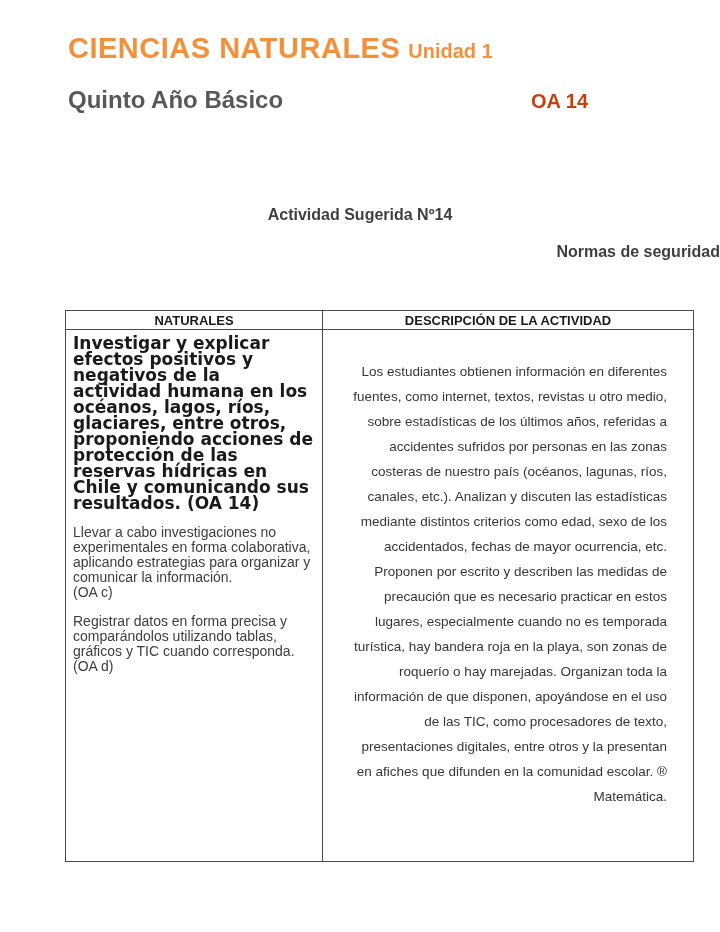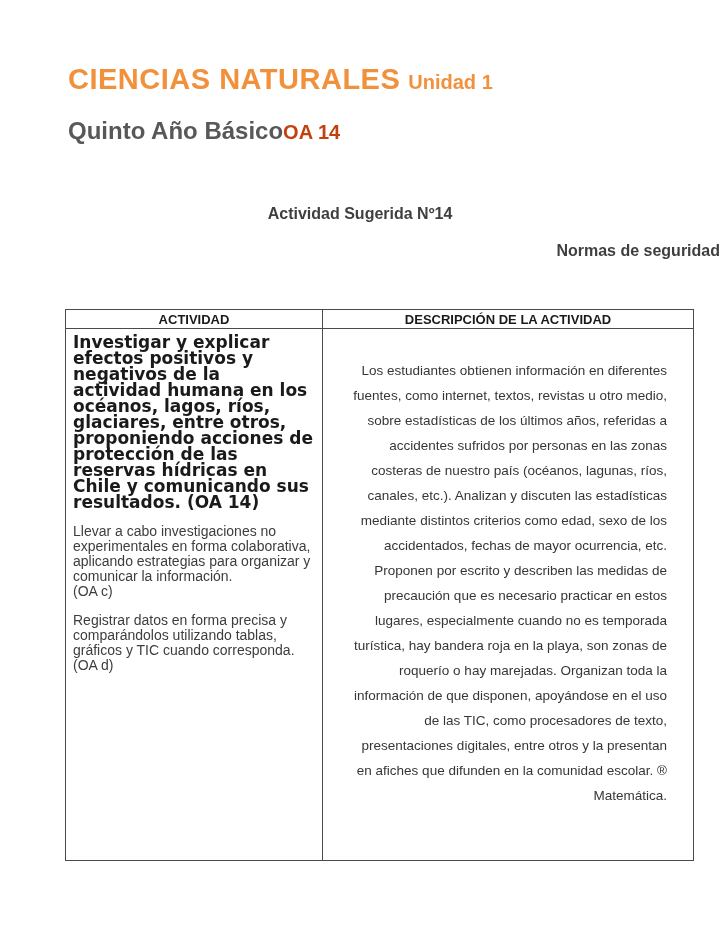--- a/index.html
+++ b/index.html
@@ -7,21 +7,21 @@
     padding: 0;
     background: #ffffff;
   }
   .page {
     position: relative;
     width: 720px;
     height: 932px;
     background: #ffffff;
     font-family: "Liberation Sans", sans-serif;
     box-sizing: border-box;
-    padding-top: 63px;
+    padding-top: 32px;
     overflow: hidden;
   }
   .content {
     width: 598px;
     margin-left: 65px;
   }
   
   .doc-header {
     padding-left: 3px;
   }
@@ -37,36 +37,37 @@
   }
   .unit-label {
     font-size: 20px;
     font-weight: bold;
     color: #F2913C;
     margin-left: 8px;
   }
   .grade-line {
     margin-top: 17px;
     display: flex;
+    justify-content: space-between;
     align-items: baseline;
     width: 520px;
   }
   .grade-label {
     font-size: 24px;
     font-weight: bold;
     color: #58585A;
   }
   .oa-label {
     font-size: 20px;
     font-weight: bold;
     color: #c2410c;
   }
   
   .activity-block {
-    margin-top: 60px;
+    margin-top: 92px;
     text-align: center;
     color: #3F3F3F;
   }
   .activity-title {
     font-size: 16px;
     font-weight: bold;
   }
   .activity-subtitle {
     font-size: 16px;
     font-weight: bold;
@@ -147,21 +148,21 @@
   </div>
 
   <div class="activity-block">
     <div class="activity-title">Actividad Sugerida Nº14</div>
     <div class="activity-subtitle">Normas de seguridad</div>
   </div>
 
   <table class="activity-table">
     <thead>
       <tr>
-        <th class="col-objectives">ACTIVIDAD</th>
+        <th class="col-objectives">NATURALES</th>
         <th class="col-description">DESCRIPCIÓN DE LA ACTIVIDAD</th>
       </tr>
     </thead>
     <tbody>
       <tr>
         <td class="cell-objectives">
           <p class="objectives-main">Investigar y explicar efectos positivos y negativos de la actividad humana en los océanos, lagos, ríos, glaciares, entre otros, proponiendo acciones de protección de las reservas hídricas en Chile y comunicando sus resultados. (OA 14)</p>
           <p class="objectives-secondary">
             <span>Llevar a cabo investigaciones no experimentales en forma colaborativa, aplicando estrategias para organizar y comunicar la información.</span>
             <span class="oa-code">(OA c)</span>

